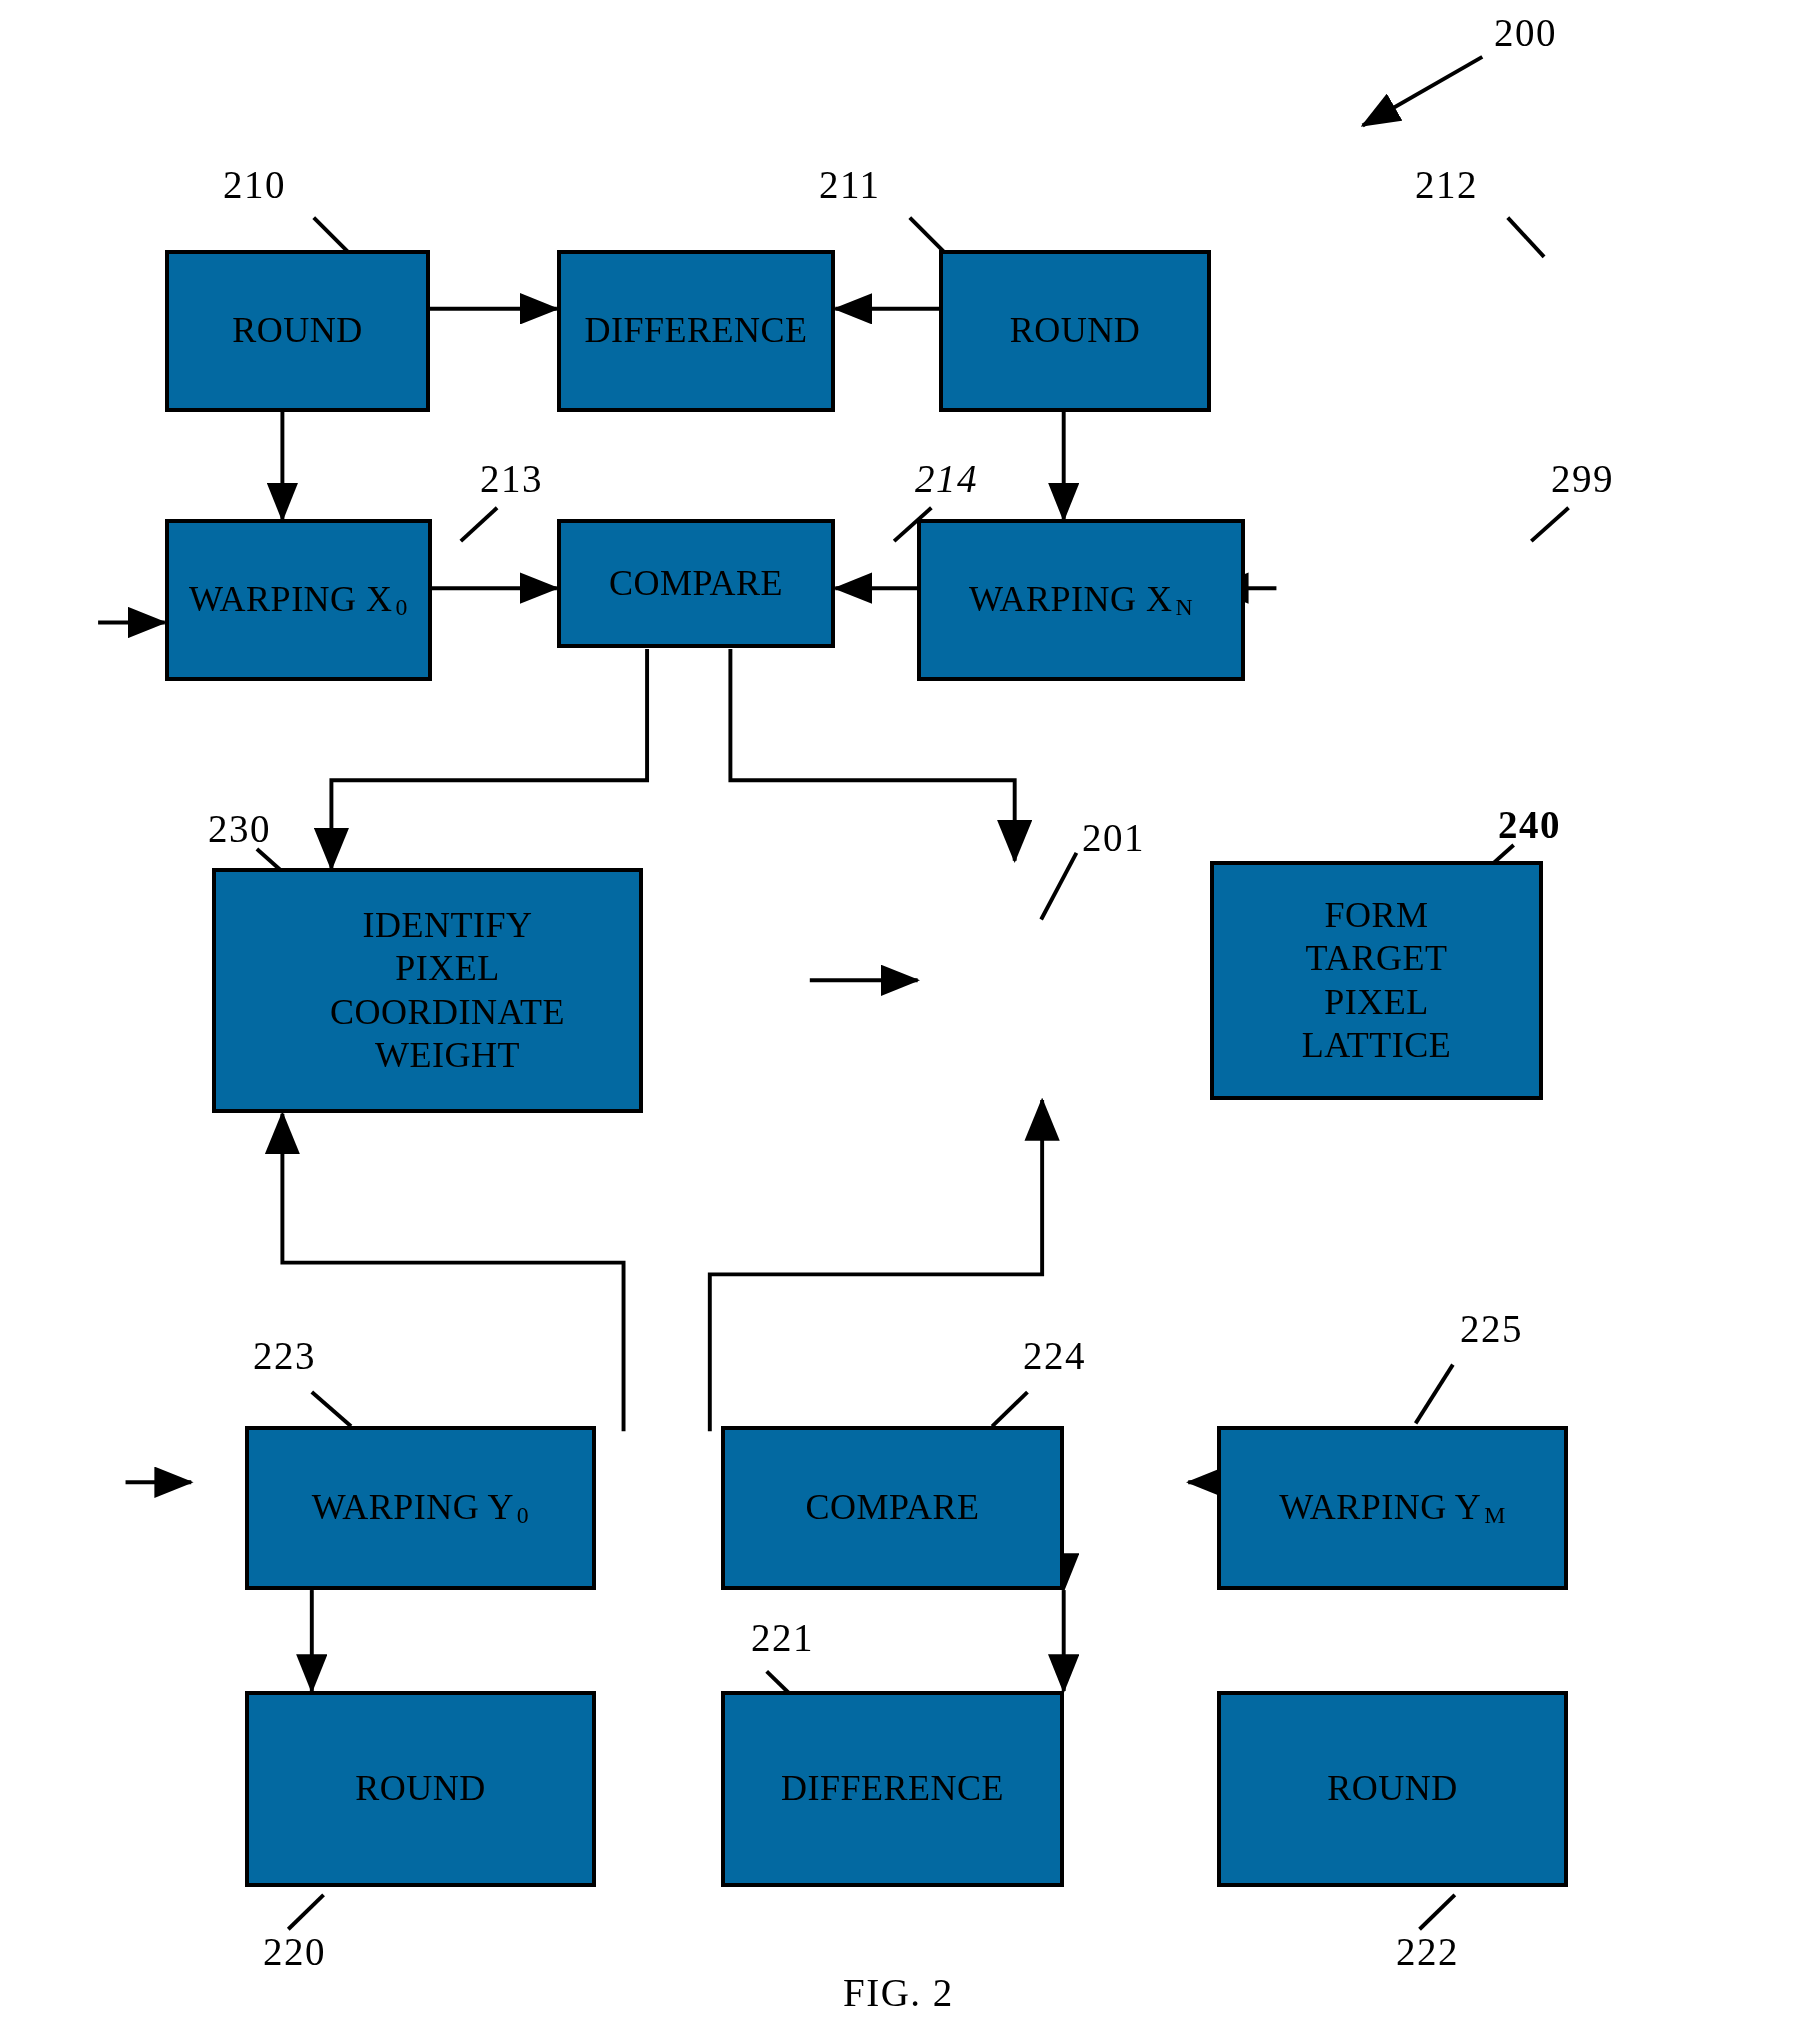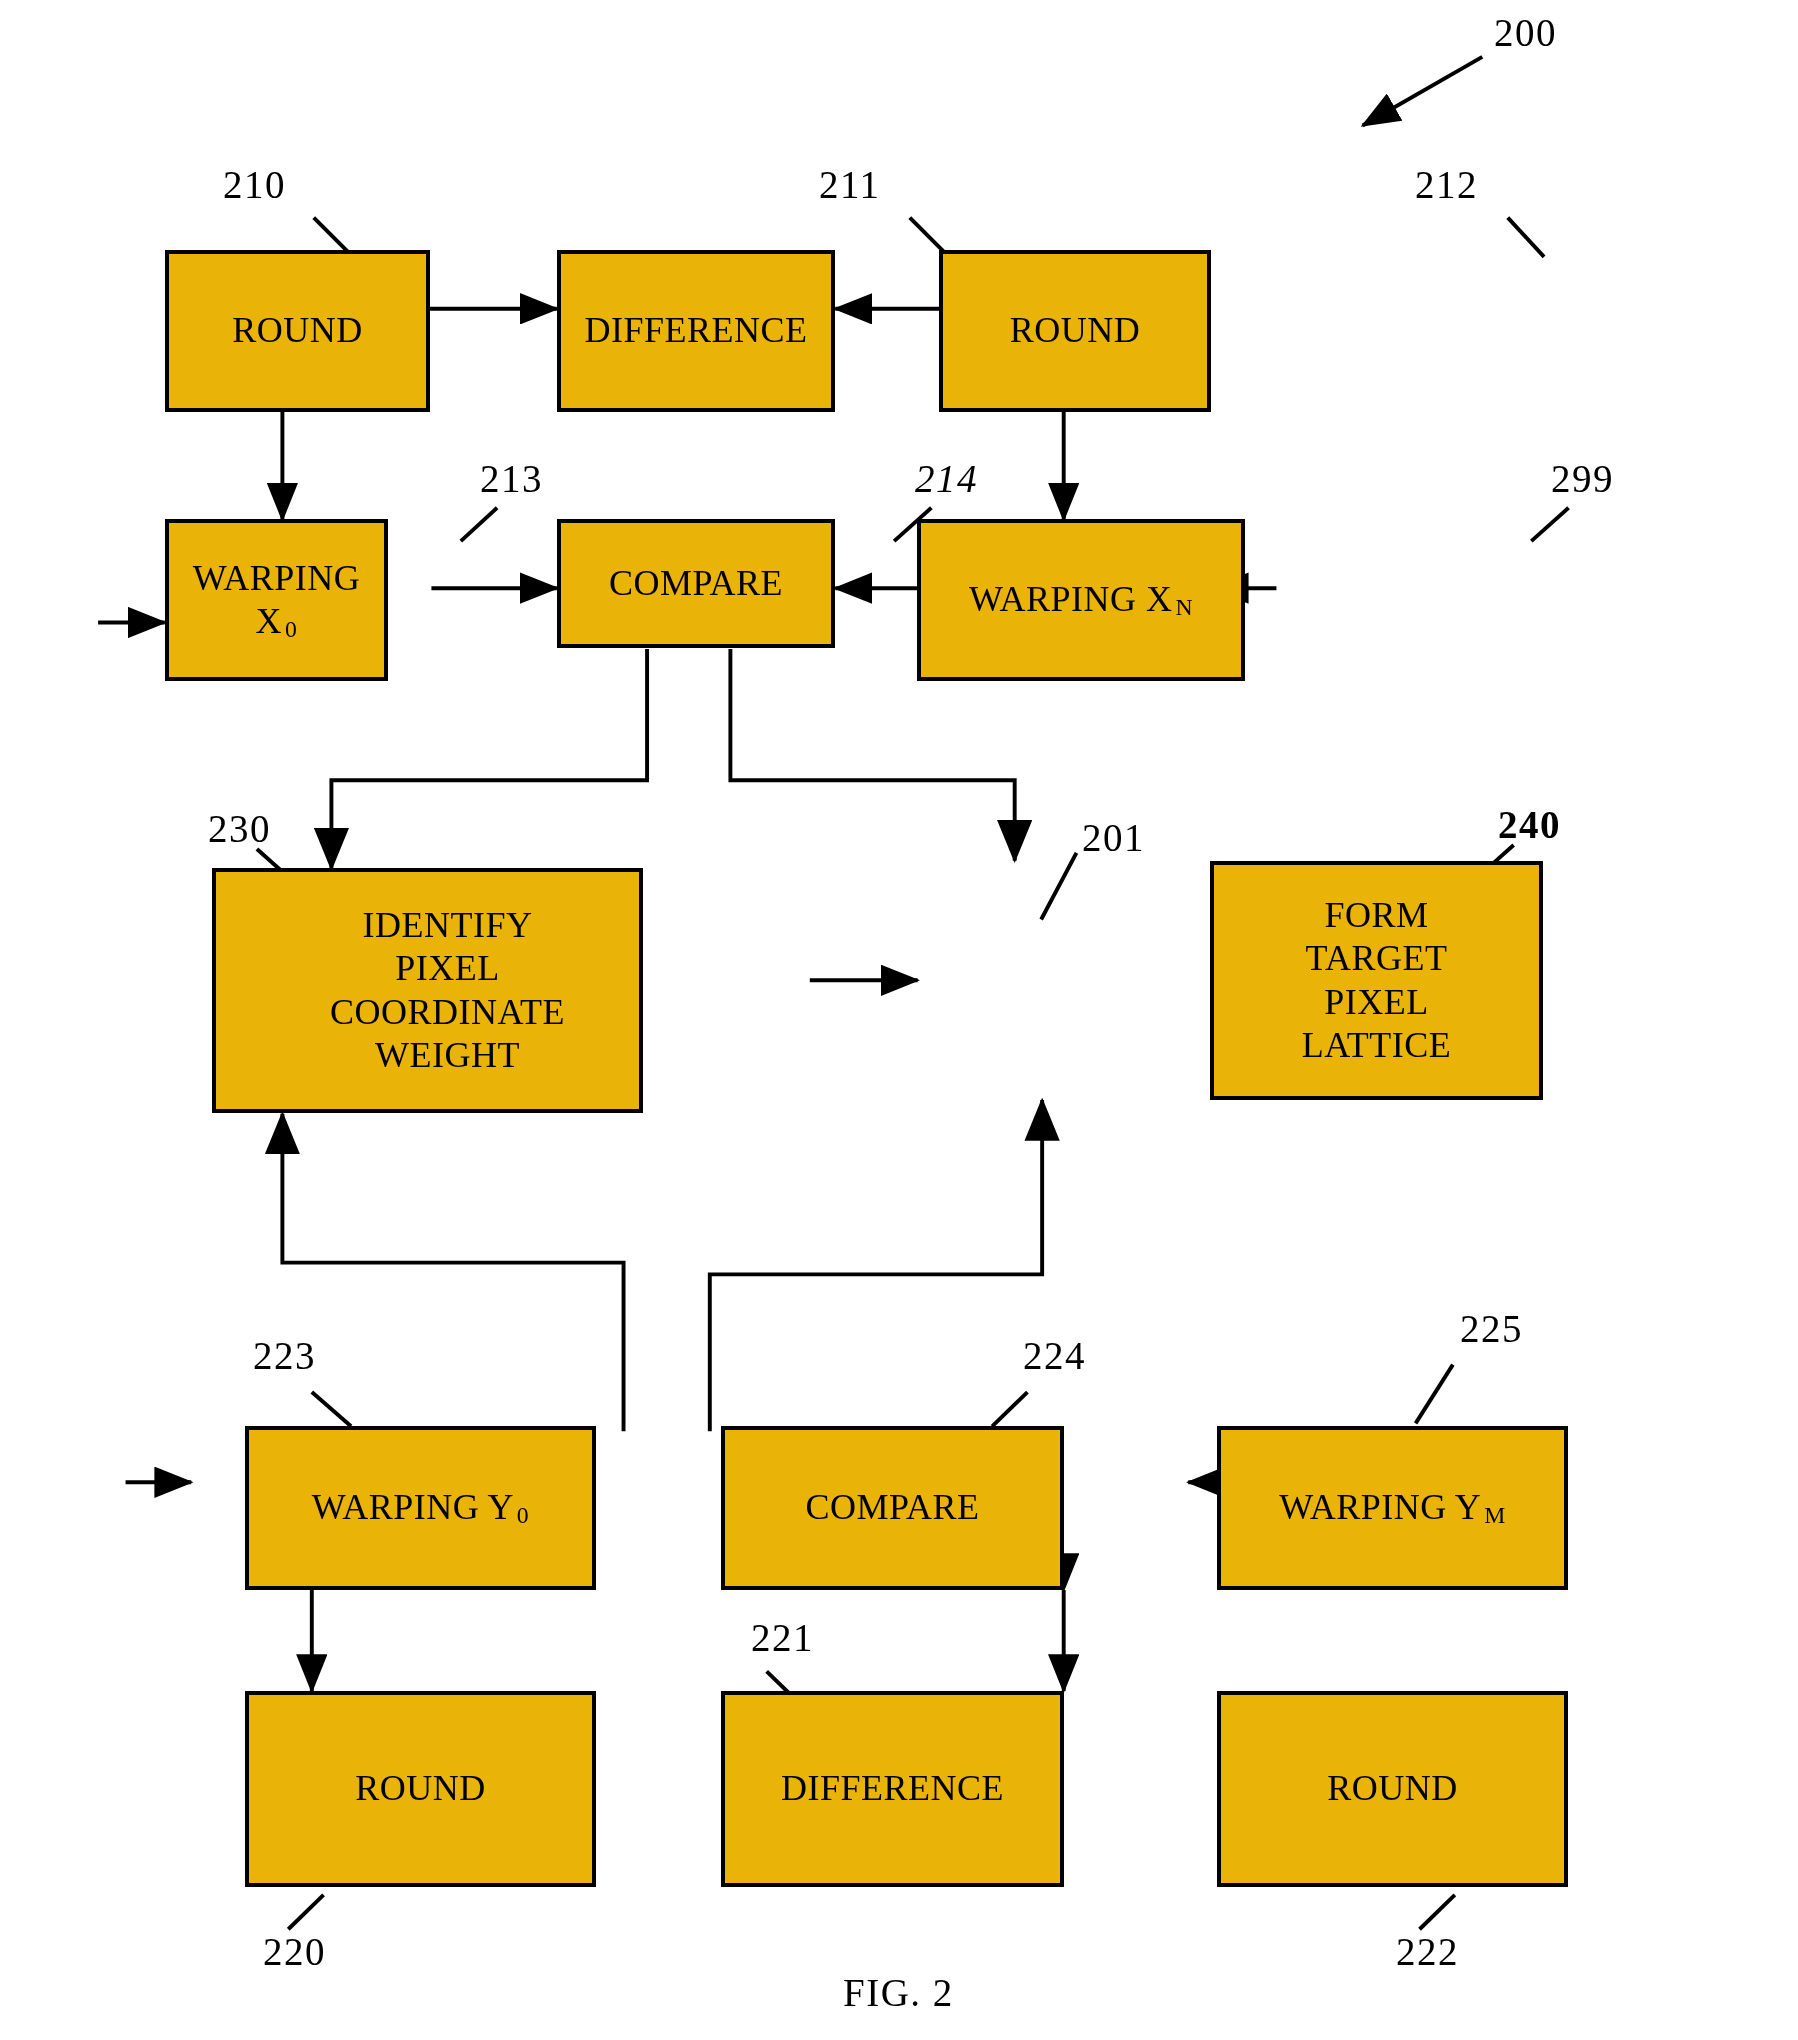--- a/index.html
+++ b/index.html
@@ -21,21 +21,21 @@
   #svg-layer {
     position: absolute;
     left: 0;
     top: 0;
     width: 1799px;
     height: 2041px;
   }
   .box {
     position: absolute;
     border: 4.9px solid #000000;
-    background: #eab308;
+    background: #0369a1;
     box-sizing: border-box;
     display: flex;
     align-items: center;
     justify-content: center;
     text-align: center;
   }
   .box .box-label {
     font-size: 36px;
     letter-spacing: 0.5px;
     line-height: 1.20;
@@ -165,21 +165,21 @@
   <div class="box" style="left:557px; top:250px; width:278px; height:162px;">
     <span class="box-label">DIFFERENCE</span>
   </div>
   <div class="ref" style="left:819px; top:162px;">211</div>
 
   <div class="box" style="left:939px; top:250px; width:272px; height:162px;">
     <span class="box-label">ROUND</span>
   </div>
   <div class="ref" style="left:1415px; top:162px;">212</div>
 
-  <div class="box" style="left:165px; top:519px; width:223px; height:162px;">
+  <div class="box" style="left:165px; top:519px; width:267px; height:162px;">
     <span class="box-label"><span>WARPING X</span><sub>0</sub></span>
   </div>
   <div class="ref" style="left:480px; top:456px;">213</div>
 
   <div class="box" style="left:557px; top:519px; width:278px; height:129px;">
     <span class="box-label">COMPARE</span>
   </div>
   <div class="ref" style="left:915px; top:456px;font-style:italic;">214</div>
 
   <div class="box" style="left:917px; top:519px; width:328px; height:162px;">

